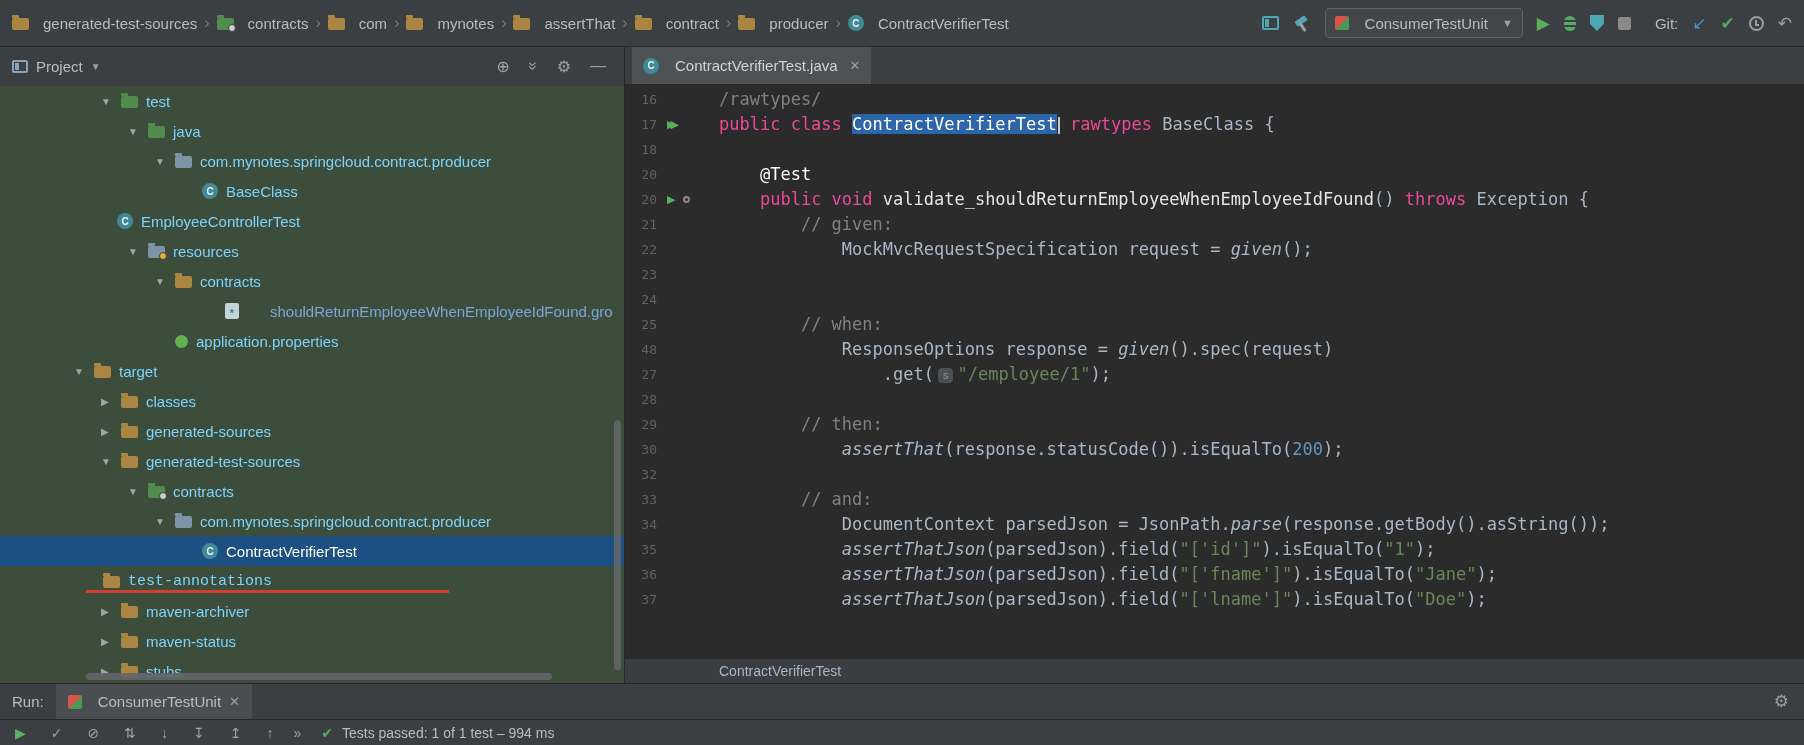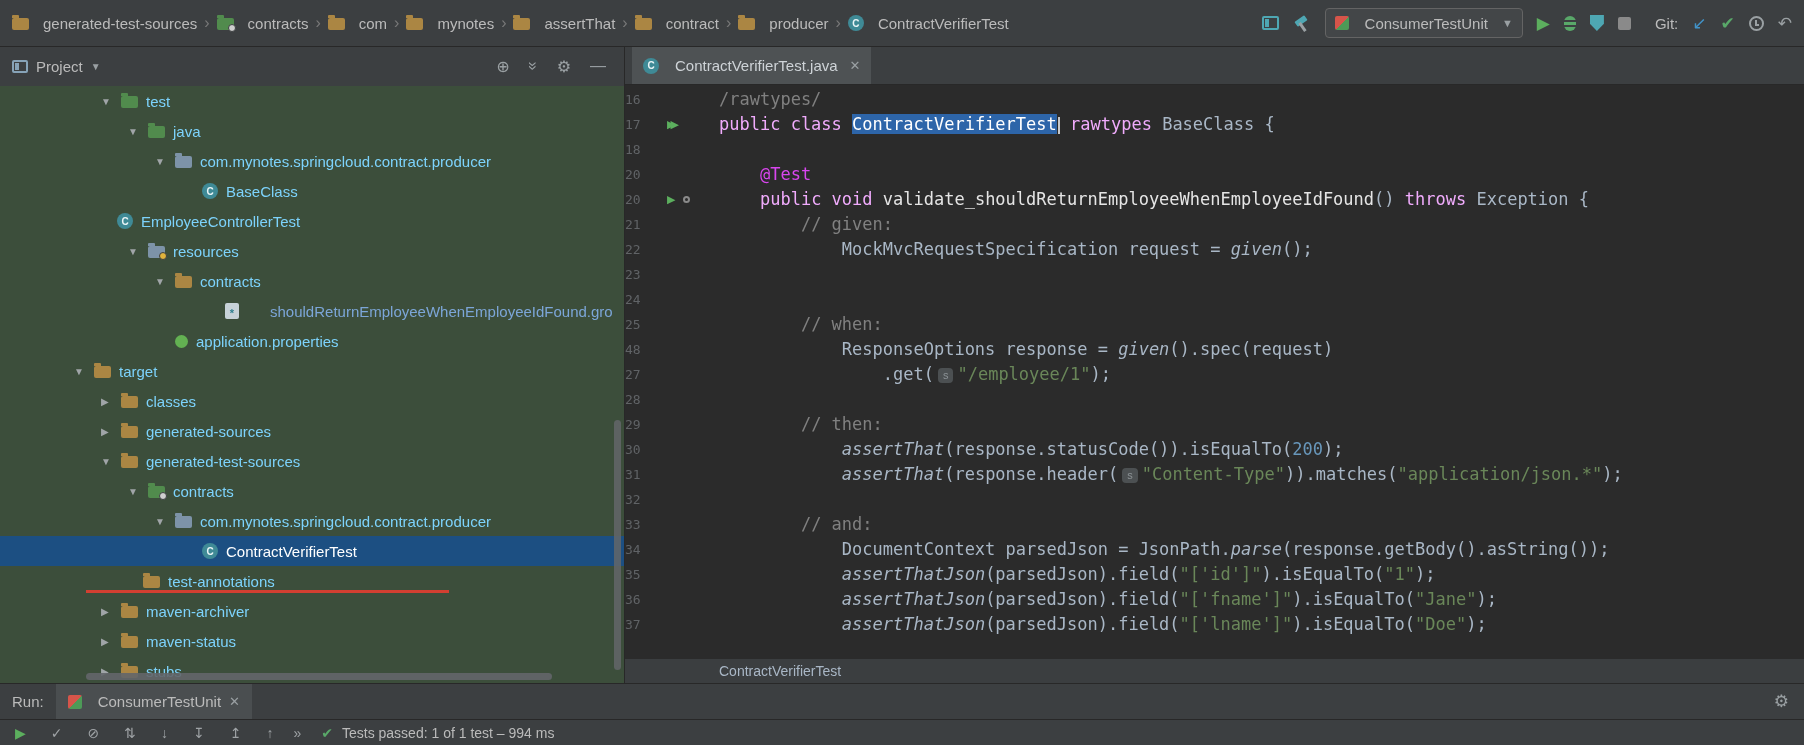--- a/index.html
+++ b/index.html
@@ -66,28 +66,28 @@
   .vscroll{position:absolute;right:3px;top:373px;width:7px;height:250px;background:#63666a;border-radius:4px;opacity:.85;z-index:6}
   .hscroll{position:absolute;left:86px;top:626px;width:466px;height:7px;background:#63666a;border-radius:4px;opacity:.9;z-index:6}
 
   
   .editor-col{flex:1;display:flex;flex-direction:column;background:#2b2b2b;min-width:0}
   .tab-bar{height:38px;background:#3c3f41;border-bottom:1px solid #282828;display:flex;align-items:stretch;padding-left:7px;flex:none}
   .etab{display:flex;align-items:center;gap:8px;background:#4e5254;padding:0 11px;font-size:15px;color:#ced3d7}
   .etab .close{color:#9aa0a3;font-size:13px;margin-left:4px}
   .code-area{flex:1;position:relative;overflow:hidden;padding-top:2px}
   .cline{height:25px;display:flex;align-items:center}
-  .lnum{width:40px;flex:none;text-align:left;padding-right:8px;color:#606366;font:13px "DejaVu Sans Mono",monospace}
+  .lnum{width:40px;flex:none;text-align:right;padding-right:8px;color:#606366;font:13px "DejaVu Sans Mono",monospace}
   .lgut{width:30px;flex:none;display:flex;align-items:center}
   .runs{color:#5caf5e;font-size:11px;letter-spacing:-5px;margin-left:2px;width:14px}
   .run1{color:#5caf5e;font-size:11px;margin-left:2px}
   .ring{width:7px;height:7px;border:2px solid #8a8a8a;border-radius:50%;margin-left:8px}
   .lcode{white-space:pre;font:17px/25px "DejaVu Sans Mono",monospace;padding-left:24px}
-  .tk-k{color:#f0abfc}.tk-p{color:#a9b7c6}.tk-c{color:#808080}.tk-s{color:#6a8759}
-  .tk-n{color:#6897bb}.tk-a{color:#d946ef}.tk-m{color:#e5e5e5}
+  .tk-k{color:#ec4899}.tk-p{color:#a9b7c6}.tk-c{color:#808080}.tk-s{color:#6a8759}
+  .tk-n{color:#6897bb}.tk-a{color:#ffffff}.tk-m{color:#e5e5e5}
   .tk-i{color:#a9b7c6;font-style:italic}
   .tk-sel{background:#2d65a9;color:#ffffff}
   .tk-inlay{display:inline-block;background:#4c5052;color:#8c9296;border-radius:4px;font-size:11px;line-height:15px;padding:0 5px;margin:0 4px;vertical-align:middle;font-family:"Liberation Sans",sans-serif}
   .caret{display:inline-block;width:2px;height:17px;background:#c8c8c8;vertical-align:middle;margin-left:1px}
   .editor-crumb{height:25px;background:#3b3e40;border-top:1px solid #2b2b2b;color:#a9b7c6;font-size:14px;display:flex;align-items:center;padding-left:94px;flex:none}
 
   
   .run-header{height:36px;border-top:1px solid #282828;display:flex;align-items:stretch;background:#3c3f41;padding-left:12px;gap:12px}
   .run-label{color:#bbbbbb;font-size:15px;display:flex;align-items:center}
   .run-tab{display:flex;align-items:center;gap:8px;background:#4a4e50;padding:0 12px;color:#bbbbbb;font-size:15px}
@@ -254,21 +254,21 @@
         <div class="trow row-green" style="padding-left: 148px;">
           <span class="tarrow">▼</span>
           <span class="ic ic-folder f-package"></span>
           <span class="tlabel">com.mynotes.springcloud.contract.producer</span>
         </div>
         <div class="trow row-selected" style="padding-left: 175px;">
           <span class="tarrow"></span>
           <span class="ic ic-class"></span>
           <span class="tlabel" style="color: rgb(255, 255, 255);">ContractVerifierTest</span>
         </div>
-        <div class="trow row-green" style="padding-left: 116px;">
+        <div class="trow row-green" style="padding-left: 76px; font-family: Liberation Mono, monospace;">
           <span class="tarrow"></span>
           <span class="ic ic-folder f-tan"></span>
           <span class="tlabel">test-annotations</span>
         </div>
         <div class="trow row-green" style="padding-left: 94px;">
           <span class="tarrow">▶</span>
           <span class="ic ic-folder f-tan"></span>
           <span class="tlabel">maven-archiver</span>
         </div>
         <div class="trow row-green" style="padding-left: 94px;">
@@ -368,25 +368,20 @@
         </div>
         <div class="cline">
           <span class="lnum">29</span>
           <span class="lgut"></span>
           <span class="lcode"><span class="tk-p">        </span><span class="tk-c">// then:</span></span>
         </div>
         <div class="cline">
           <span class="lnum">30</span>
           <span class="lgut"></span>
           <span class="lcode"><span class="tk-p">            </span><span class="tk-i">assertThat</span><span class="tk-p">(response.statusCode()).isEqualTo(</span><span class="tk-n">200</span><span class="tk-p">);</span></span>
-        </div>
-        <div class="cline">
-          <span class="lnum">31</span>
-          <span class="lgut"></span>
-          <span class="lcode"><span class="tk-p">            </span><span class="tk-i">assertThat</span><span class="tk-p">(response.header(</span><span class="tk-inlay">s</span><span class="tk-s">"Content-Type"</span><span class="tk-p">)).matches(</span><span class="tk-s">"application/json.*"</span><span class="tk-p">);</span></span>
         </div>
         <div class="cline">
           <span class="lnum">32</span>
           <span class="lgut"></span>
           <span class="lcode"></span>
         </div>
         <div class="cline">
           <span class="lnum">33</span>
           <span class="lgut"></span>
           <span class="lcode"><span class="tk-p">        </span><span class="tk-c">// and:</span></span>

